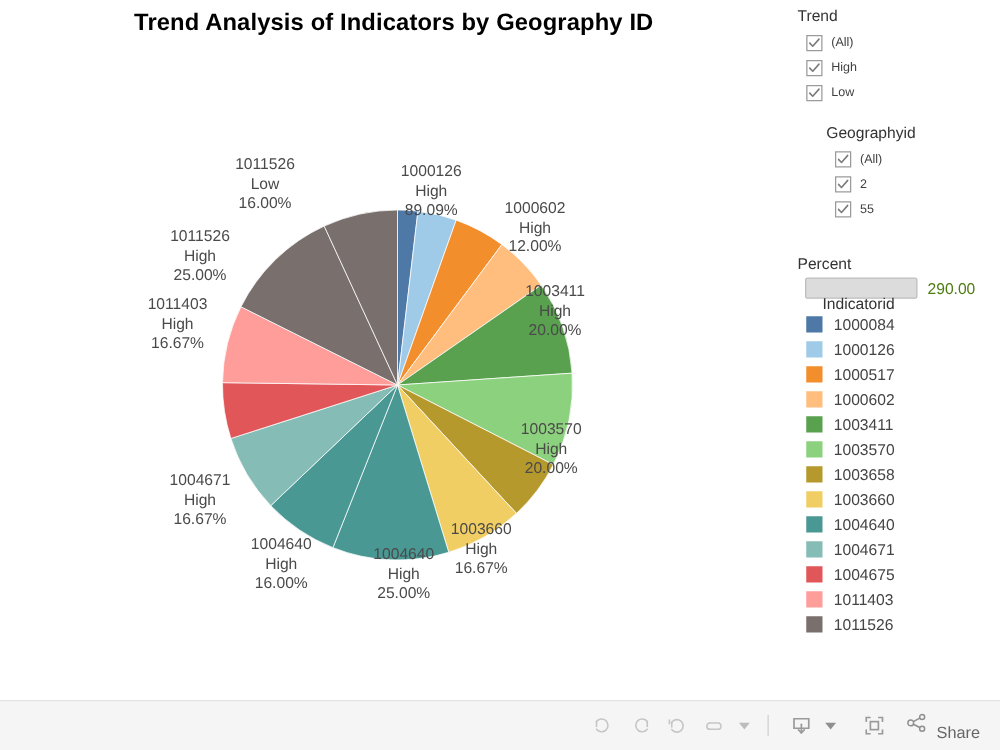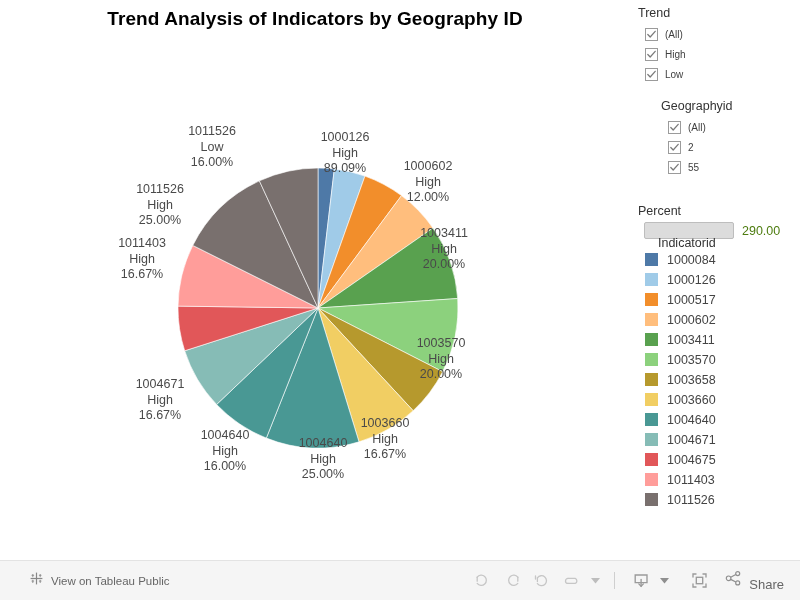--- a/index.html
+++ b/index.html
@@ -416,41 +416,20 @@
           <span class="legend-swatch" style="background: rgb(121, 112, 110);"></span>
           <span class="legend-label">1011526</span>
         </div>
       </div>
   </div>
 
 </div>
 
 <div id="toolbar">
 
-  <div id="tableau-public-link">
-    <span>
-      <svg width="15" height="15" viewBox="0 0 15 15">
-        <g fill="#888888">
-          <rect x="6.9" y="1.6" width="1.2" height="11.8"></rect>
-          <rect x="1.6" y="6.9" width="11.8" height="1.2"></rect>
-          <rect x="3.4" y="3.0" width="0.85" height="3.2"></rect>
-          <rect x="2.55" y="3.85" width="2.55" height="0.85"></rect>
-          <rect x="10.75" y="3.0" width="0.85" height="3.2"></rect>
-          <rect x="9.9" y="3.85" width="2.55" height="0.85"></rect>
-          <rect x="3.4" y="8.8" width="0.85" height="3.2"></rect>
-          <rect x="2.55" y="9.65" width="2.55" height="0.85"></rect>
-          <rect x="10.75" y="8.8" width="0.85" height="3.2"></rect>
-          <rect x="9.9" y="9.65" width="2.55" height="0.85"></rect>
-          <rect x="7.15" y="6.3" width="0.7" height="2.4"></rect>
-          <rect x="6.3" y="7.15" width="2.4" height="0.7"></rect>
-        </g>
-      </svg>
-    </span>
-    <span class="tp-label">View on Tableau Public</span>
-  </div>
 
   <div id="toolbar-right">
 
     <div class="tb-btn">
       <svg width="19" height="19" viewBox="0 0 19 19" fill="none" stroke="#c6c6c6" stroke-width="1.3" stroke-linecap="round">
         <path d="M4.2 6.2 A5.1 5.1 0 1 1 4.2 12.4"></path>
         <path d="M4.2 6.2 L4.2 10.2"></path>
       </svg>
     </div>
 

